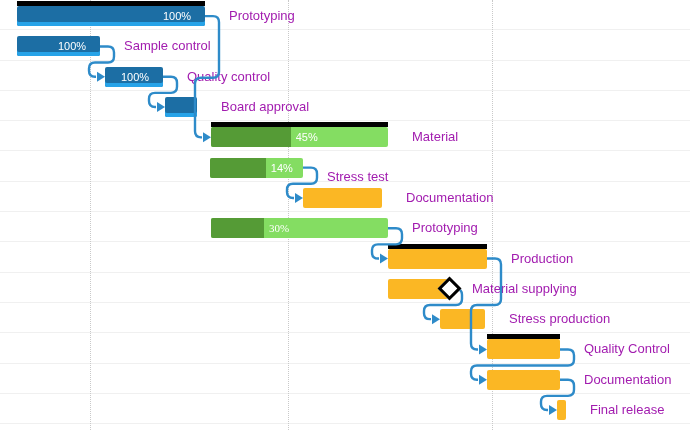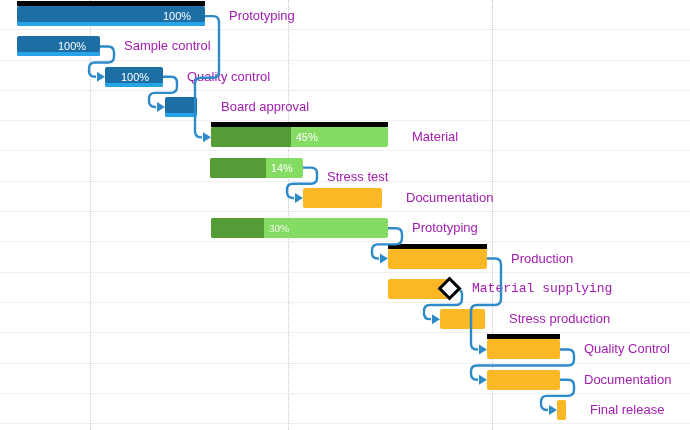--- a/index.html
+++ b/index.html
@@ -166,21 +166,21 @@
       <div class="bar green" style="left: 211px; width: 177px; top: 218.25px;">
         <div class="prog" style="width: 53.1px;"></div>
       </div>
       <div class="pct" style="top: 218.25px; left: 269.1px; font-family: Liberation Serif, serif;">30%</div>
       <div class="tlabel" style="top: 218.25px; left: 412px;">Prototyping</div>
       <div class="baseline" style="left: 388px; width: 99px; top: 243.55px;"></div>
       <div class="bar orange" style="left: 388px; width: 99px; top: 248.55px;"></div>
       <div class="tlabel" style="top: 248.55px; left: 511px; text-align: right;">Production</div>
       <div class="bar orange" style="left: 388px; width: 60px; top: 278.85px;"></div>
       <div class="milestone" style="left: 441px; top: 279.85px;"></div>
-      <div class="tlabel" style="top: 278.85px; left: 472px; font-family: Liberation Mono, monospace;">Material supplying</div>
+      <div class="tlabel" style="top: 278.85px; left: 472px;">Material supplying</div>
       <div class="bar orange" style="left: 440px; width: 45px; top: 309.15px;"></div>
       <div class="tlabel" style="top: 309.15px; left: 509px;">Stress production</div>
       <div class="baseline" style="left: 487px; width: 73px; top: 334.45px;"></div>
       <div class="bar orange" style="left: 487px; width: 73px; top: 339.45px;"></div>
       <div class="tlabel" style="top: 339.45px; left: 584px;">Quality Control</div>
       <div class="bar orange" style="left: 487px; width: 73px; top: 369.75px;"></div>
       <div class="tlabel" style="top: 369.75px; left: 584px;">Documentation</div>
       <div class="bar orange" style="left: 557px; width: 9px; top: 400.05px;"></div>
       <div class="tlabel" style="top: 400.05px; left: 590px;">Final release</div>
     </div>

